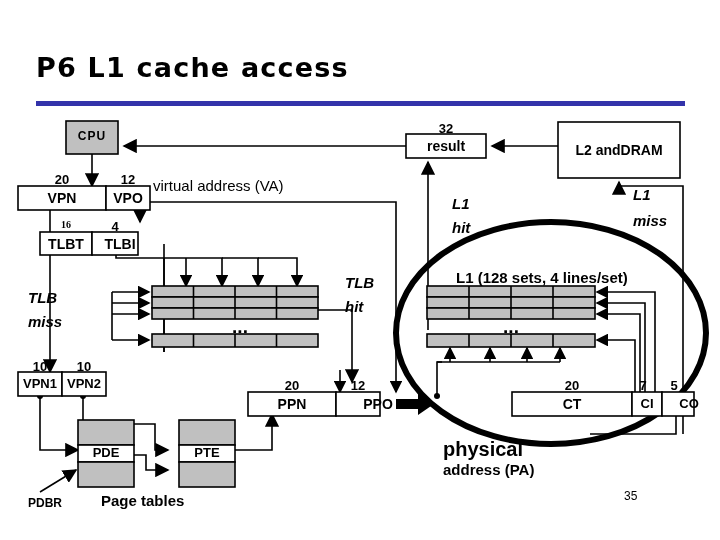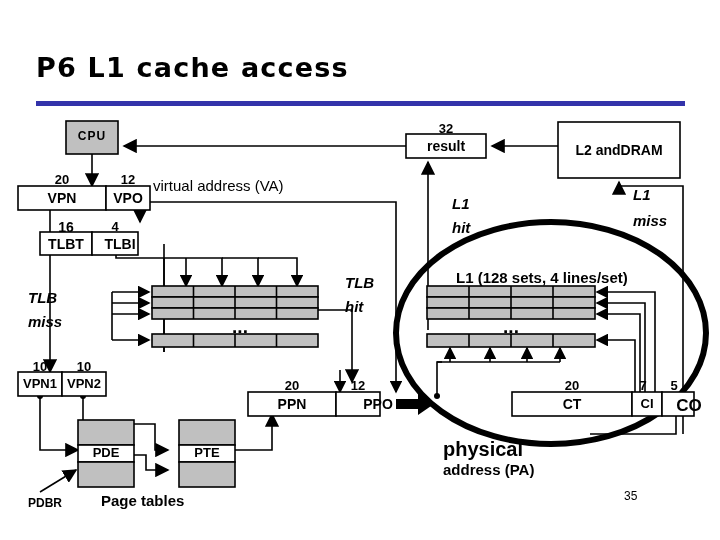--- a/index.html
+++ b/index.html
@@ -198,39 +198,39 @@
   <div class="lbl b ctr" style="left:406px;top:121px;width:80px;font-size:13px;">32</div>
 
   <div class="lbl b ctr" style="left:558px;top:142px;width:122px;font-size:14px;">L2 andDRAM</div>
 
   <div class="lbl b ctr" style="left:18px;top:190px;width:88px;font-size:14px;">VPN</div>
   <div class="lbl b ctr" style="left:18px;top:172px;width:88px;font-size:13px;">20</div>
   <div class="lbl b ctr" style="left:106px;top:190px;width:44px;font-size:14px;">VPO</div>
   <div class="lbl b ctr" style="left:106px;top:172px;width:44px;font-size:13px;">12</div>
 
   <div class="lbl b ctr" style="left:40px;top:236px;width:52px;font-size:14px;">TLBT</div>
-  <div class="lbl b ctr" style="left:40px;top:219px;width:52px;font-size:14px;">16</div>
+  <div class="lbl b ctr" style="left:40px;top:219px;width:52px;font-size:10px;font-family:Liberation Serif, serif;">16</div>
   <div class="lbl b ctr" style="left:92px;top:236px;width:56px;font-size:14px;">TLBI</div>
   <div class="lbl b ctr" style="left:92px;top:219px;width:46px;font-size:13px;">4</div>
 
   <div class="lbl b ctr" style="left:18px;top:376px;width:44px;font-size:13px;">VPN1</div>
   <div class="lbl b ctr" style="left:18px;top:359px;width:44px;font-size:13px;">10</div>
   <div class="lbl b ctr" style="left:62px;top:376px;width:44px;font-size:13px;">VPN2</div>
   <div class="lbl b ctr" style="left:62px;top:359px;width:44px;font-size:13px;">10</div>
 
   <div class="lbl b ctr" style="left:248px;top:396px;width:88px;font-size:14px;">PPN</div>
   <div class="lbl b ctr" style="left:248px;top:378px;width:88px;font-size:13px;">20</div>
   <div class="lbl b ctr" style="left:336px;top:396px;width:44px;font-size:14px;padding-left:20px;">PPO</div>
   <div class="lbl b ctr" style="left:336px;top:378px;width:44px;font-size:13px;">12</div>
 
   <div class="lbl b ctr" style="left:512px;top:396px;width:120px;font-size:14px;">CT</div>
   <div class="lbl b ctr" style="left:512px;top:378px;width:120px;font-size:13px;">20</div>
   <div class="lbl b ctr" style="left:632px;top:396px;width:30px;font-size:13px;">CI</div>
   <div class="lbl b ctr" style="left:628px;top:378px;width:30px;font-size:13px;">7</div>
-  <div class="lbl b ctr" style="left:662px;top:396px;width:54px;font-size:17px;">CO</div>
+  <div class="lbl b ctr" style="left:662px;top:396px;width:54px;font-size:13px;">CO</div>
   <div class="lbl b ctr" style="left:658px;top:378px;width:32px;font-size:13px;">5</div>
 
   <div class="lbl b ctr" style="left:78px;top:445px;width:56px;font-size:13px;">PDE</div>
   <div class="lbl b ctr" style="left:179px;top:445px;width:56px;font-size:13px;">PTE</div>
 
   <div class="lbl" style="left:153px;top:177px;font-size:15px;">virtual address (VA)</div>
 
   <div class="lbl i" style="left:28px;top:289px;font-size:15px;">TLB</div>
   <div class="lbl i" style="left:28px;top:313px;font-size:15px;">miss</div>
 

